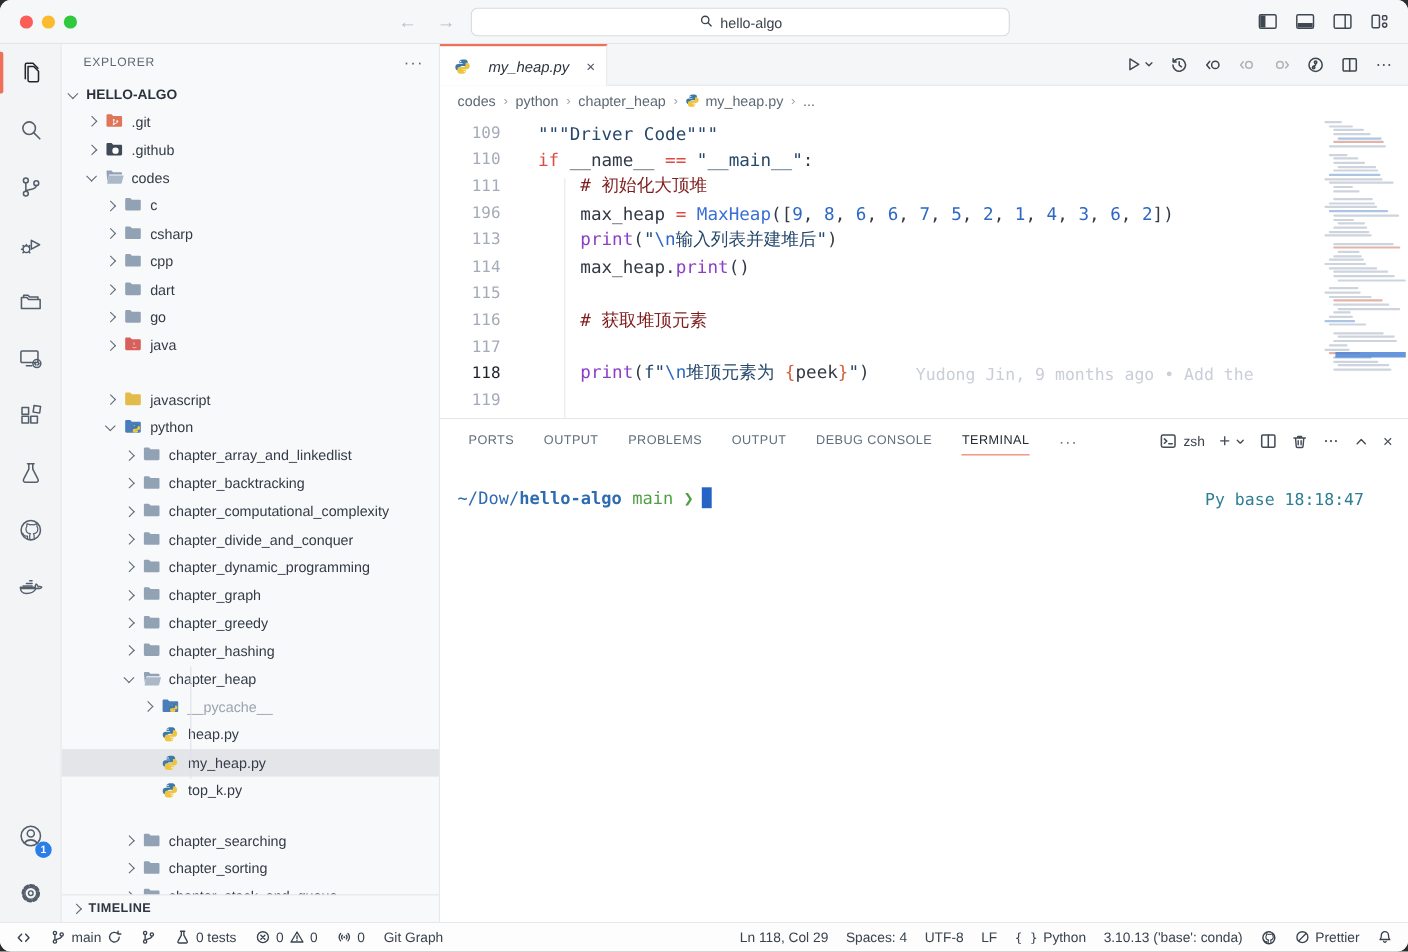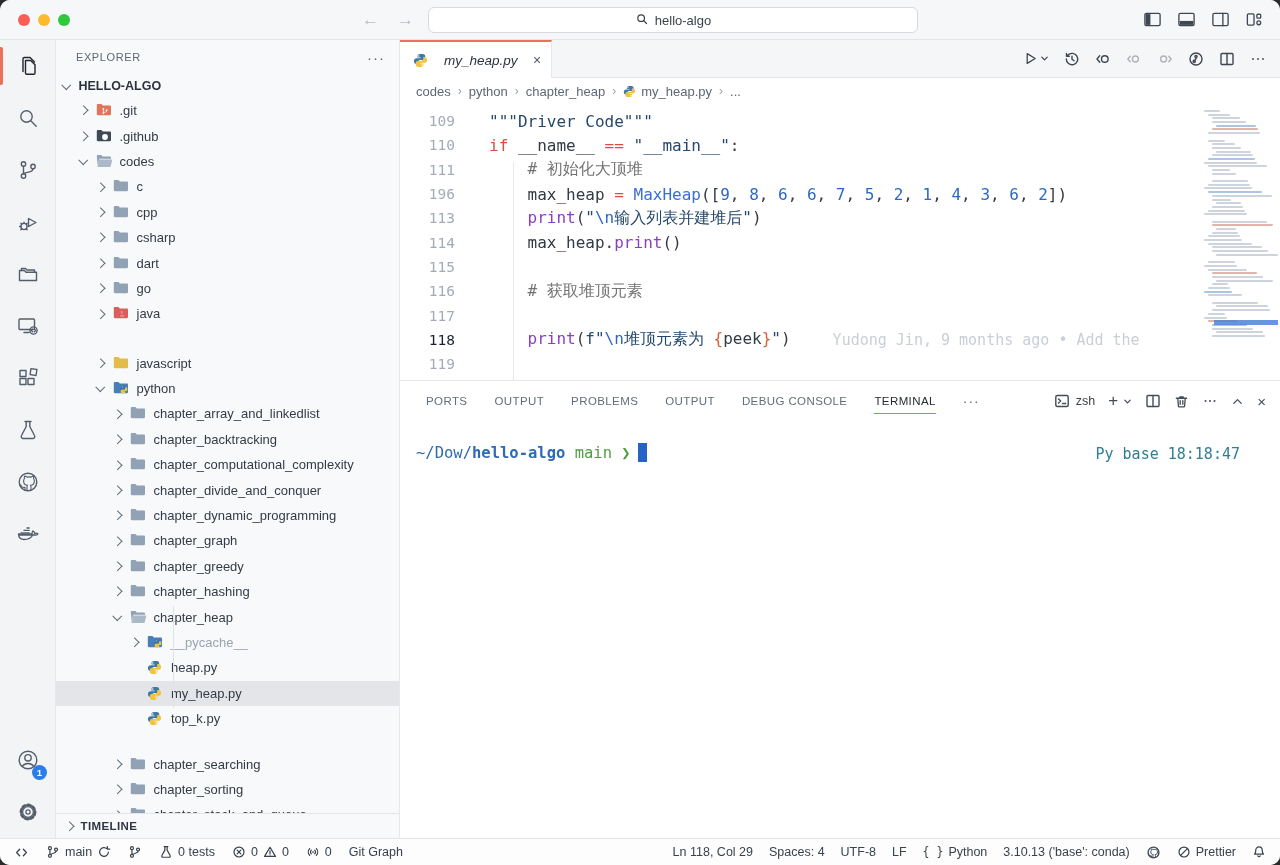--- a/index.html
+++ b/index.html
@@ -80,21 +80,21 @@
   
   #codewrap{flex:1;position:relative;overflow:hidden;
             font-family:"DejaVu Sans Mono",monospace;font-size:16px;}
   #code{position:absolute;top:5px;left:0;right:88px;}
   .code-line{display:flex;height:24.3px;align-items:center;overflow:hidden;}
   .ln{width:55px;text-align:right;color:#a3abb8;font-size:14.5px;flex:none;}
   .ln.cur{color:#1c232e;}
   .lc{margin-left:34px;white-space:pre;}
   .pln{color:#333a45}.kw{color:#dd4c41}.op{color:#dd4c41}.str{color:#26486b}
   .num{color:#2d68c4}.esc{color:#2d68c4}.fn{color:#8b3fc6}.cls{color:#3a6fd8}
-  .cmt{color:#737373}.brc{color:#d2603a}
+  .cmt{color:#7f1d1d}.brc{color:#d2603a}
   .blame{color:#c9ced7;margin-left:42px;white-space:pre;font-size:15px;}
   .indent-guide{position:absolute;left:113px;width:1px;background:#e4e7eb;}
   #minimap{position:absolute;top:0;right:0;width:86px;height:100%;background:#fff;
            padding:6px 6px 0 10px;}
   .mm-line{height:2px;margin-bottom:1.7px;border-radius:1px;}
   .mm-bar{position:absolute;right:2px;width:64px;height:5px;background:#4d84d6;opacity:.85;}
 
   
   #panel{height:458px;border-top:1px solid #e6e8eb;display:flex;flex-direction:column;
          background:#fff;flex:none;}
@@ -342,30 +342,30 @@
           </span>
           <span class="lbl">c</span>
         </div>
         <div class="trow" style="padding-left: 41px;">
           <span class="chev"></span>
           <span class="ticon">
             <svg viewBox="0 0 17 14" width="17" height="14">
               <path fill="#92a2b5" d="M.8 2.1C.8 1.4 1.3.9 2 .9h3.4l1.5 1.6h7c.7 0 1.1.5 1.1 1.2v7.4c0 .7-.4 1.2-1.1 1.2H2c-.7 0-1.2-.5-1.2-1.2z"></path>
             </svg>
           </span>
+          <span class="lbl">csharp</span>
+        </div>
+        <div class="trow" style="padding-left: 41px;">
+          <span class="chev"></span>
+          <span class="ticon">
+            <svg viewBox="0 0 17 14" width="17" height="14">
+              <path fill="#92a2b5" d="M.8 2.1C.8 1.4 1.3.9 2 .9h3.4l1.5 1.6h7c.7 0 1.1.5 1.1 1.2v7.4c0 .7-.4 1.2-1.1 1.2H2c-.7 0-1.2-.5-1.2-1.2z"></path>
+            </svg>
+          </span>
           <span class="lbl">cpp</span>
-        </div>
-        <div class="trow" style="padding-left: 41px;">
-          <span class="chev"></span>
-          <span class="ticon">
-            <svg viewBox="0 0 17 14" width="17" height="14">
-              <path fill="#92a2b5" d="M.8 2.1C.8 1.4 1.3.9 2 .9h3.4l1.5 1.6h7c.7 0 1.1.5 1.1 1.2v7.4c0 .7-.4 1.2-1.1 1.2H2c-.7 0-1.2-.5-1.2-1.2z"></path>
-            </svg>
-          </span>
-          <span class="lbl">csharp</span>
         </div>
         <div class="trow" style="padding-left: 41px;">
           <span class="chev"></span>
           <span class="ticon">
             <svg viewBox="0 0 17 14" width="17" height="14">
               <path fill="#92a2b5" d="M.8 2.1C.8 1.4 1.3.9 2 .9h3.4l1.5 1.6h7c.7 0 1.1.5 1.1 1.2v7.4c0 .7-.4 1.2-1.1 1.2H2c-.7 0-1.2-.5-1.2-1.2z"></path>
             </svg>
           </span>
           <span class="lbl">dart</span>
         </div>

